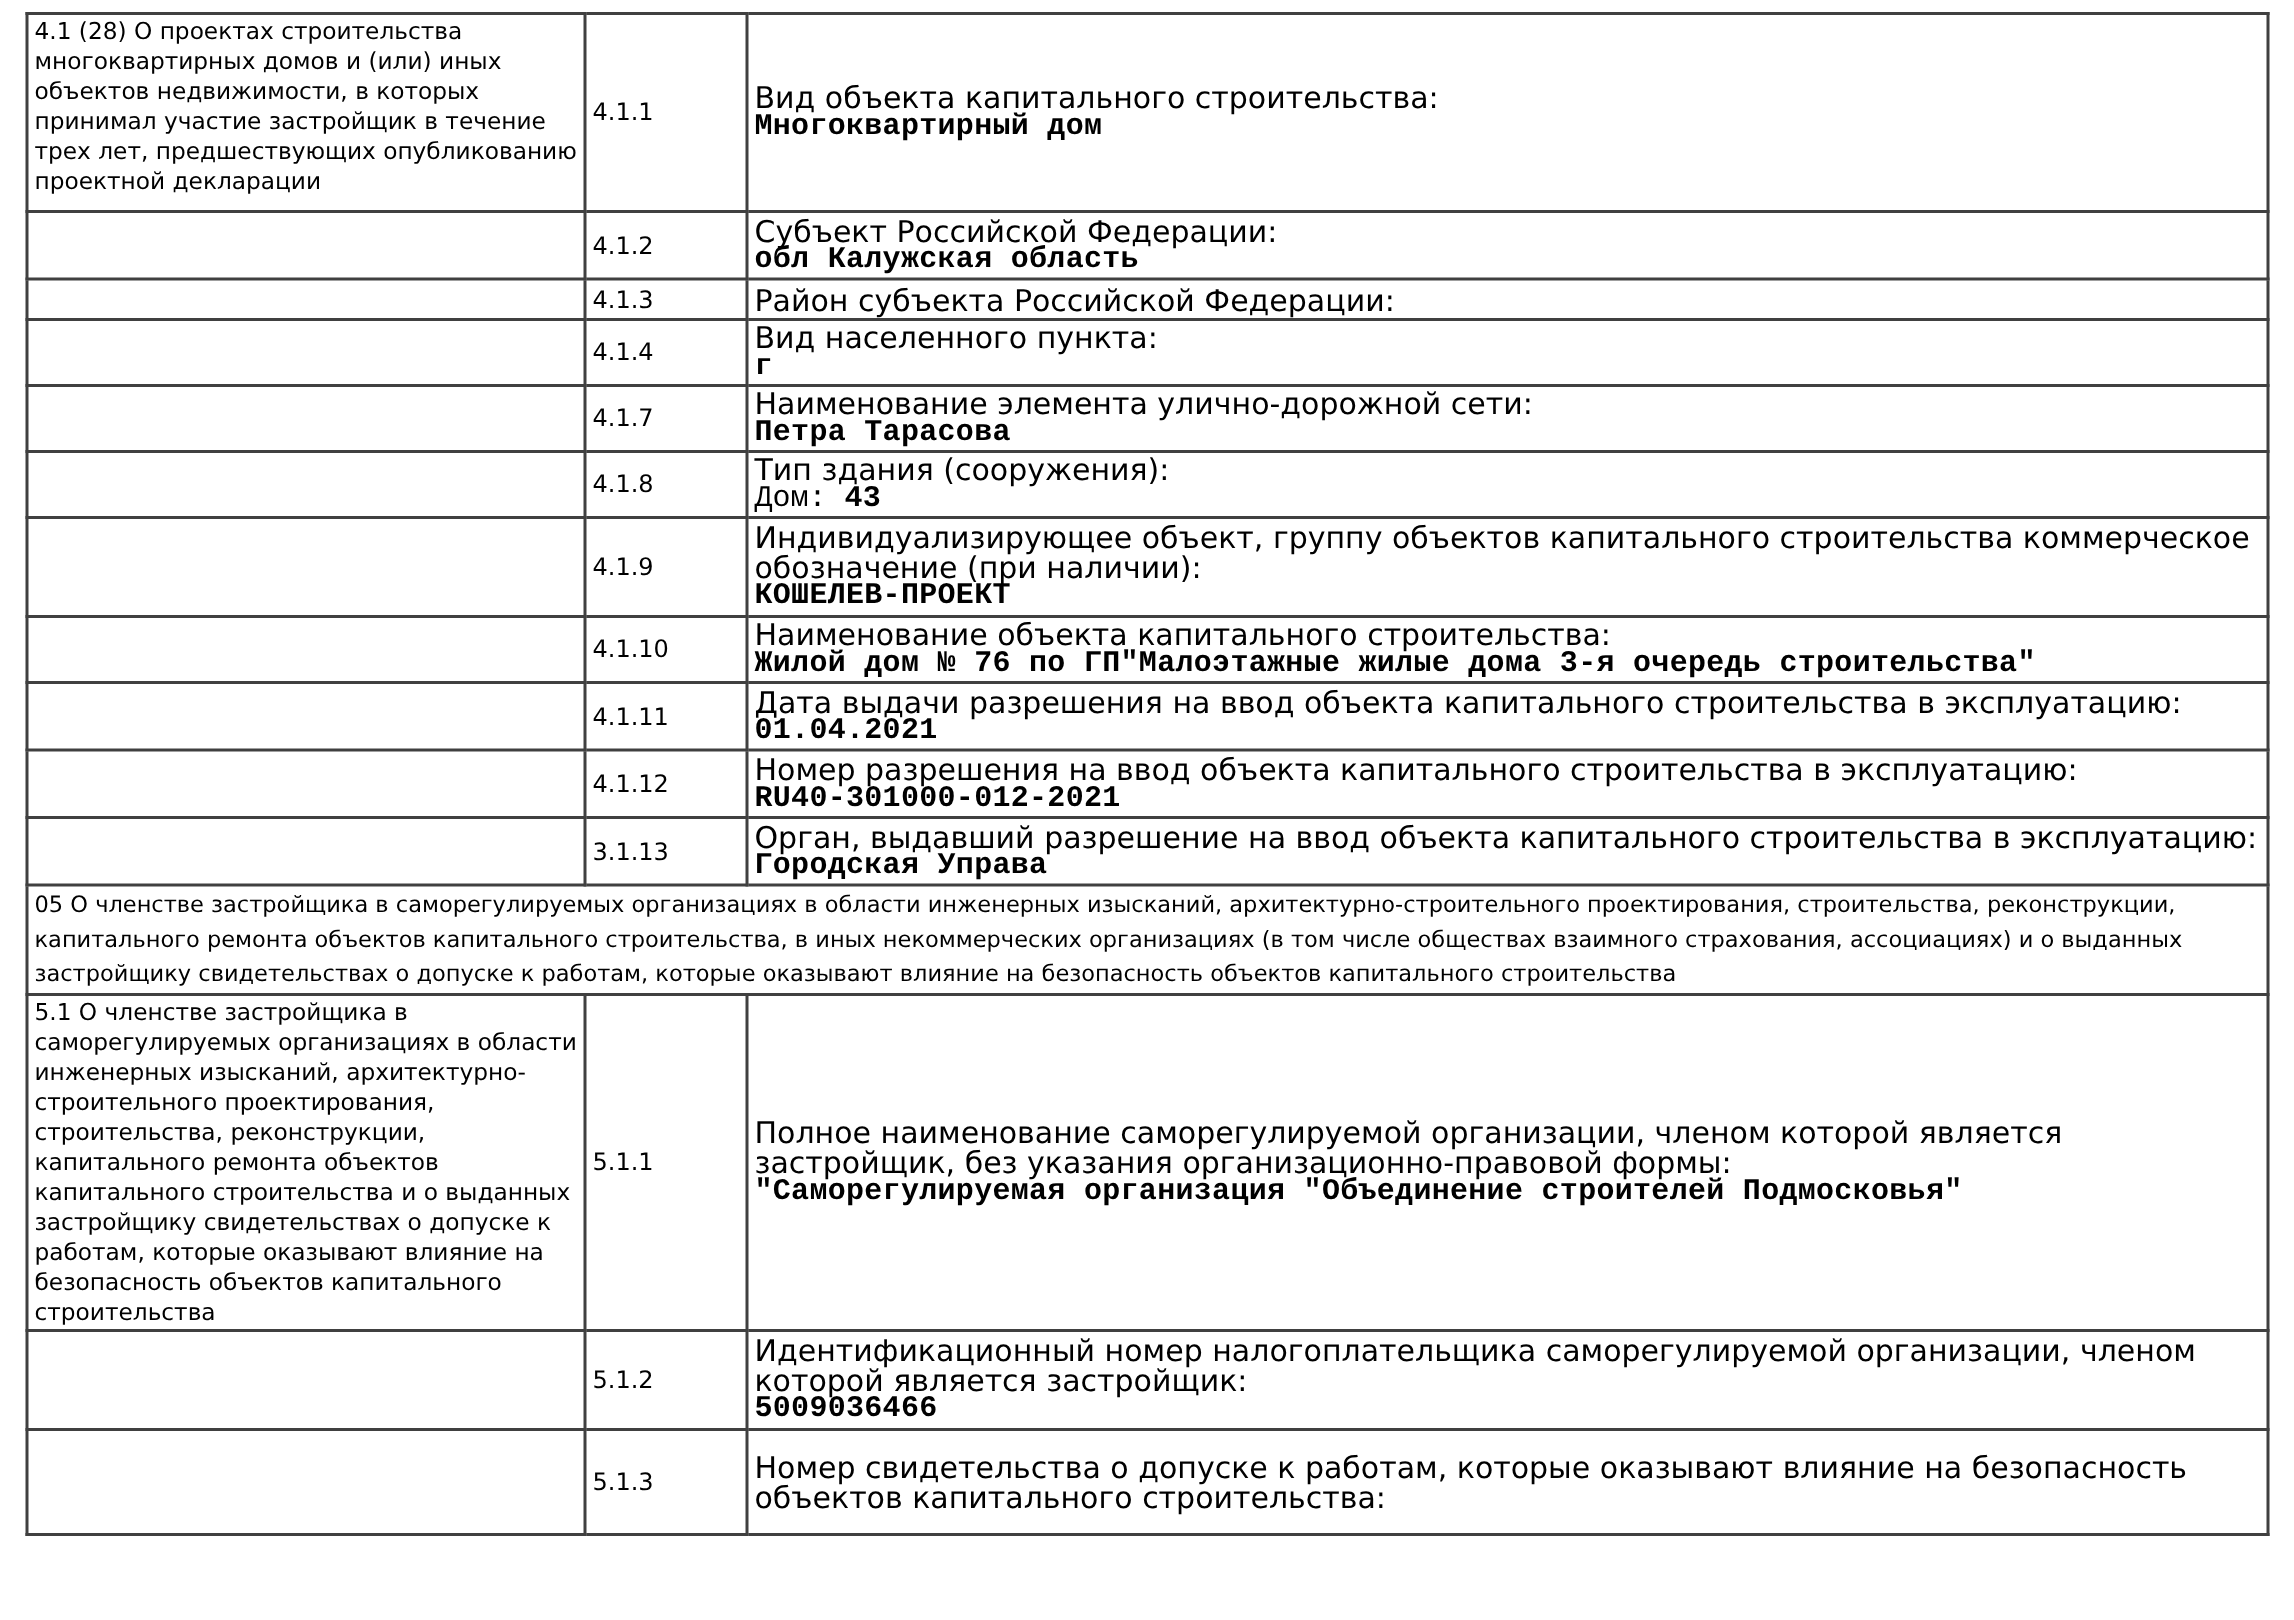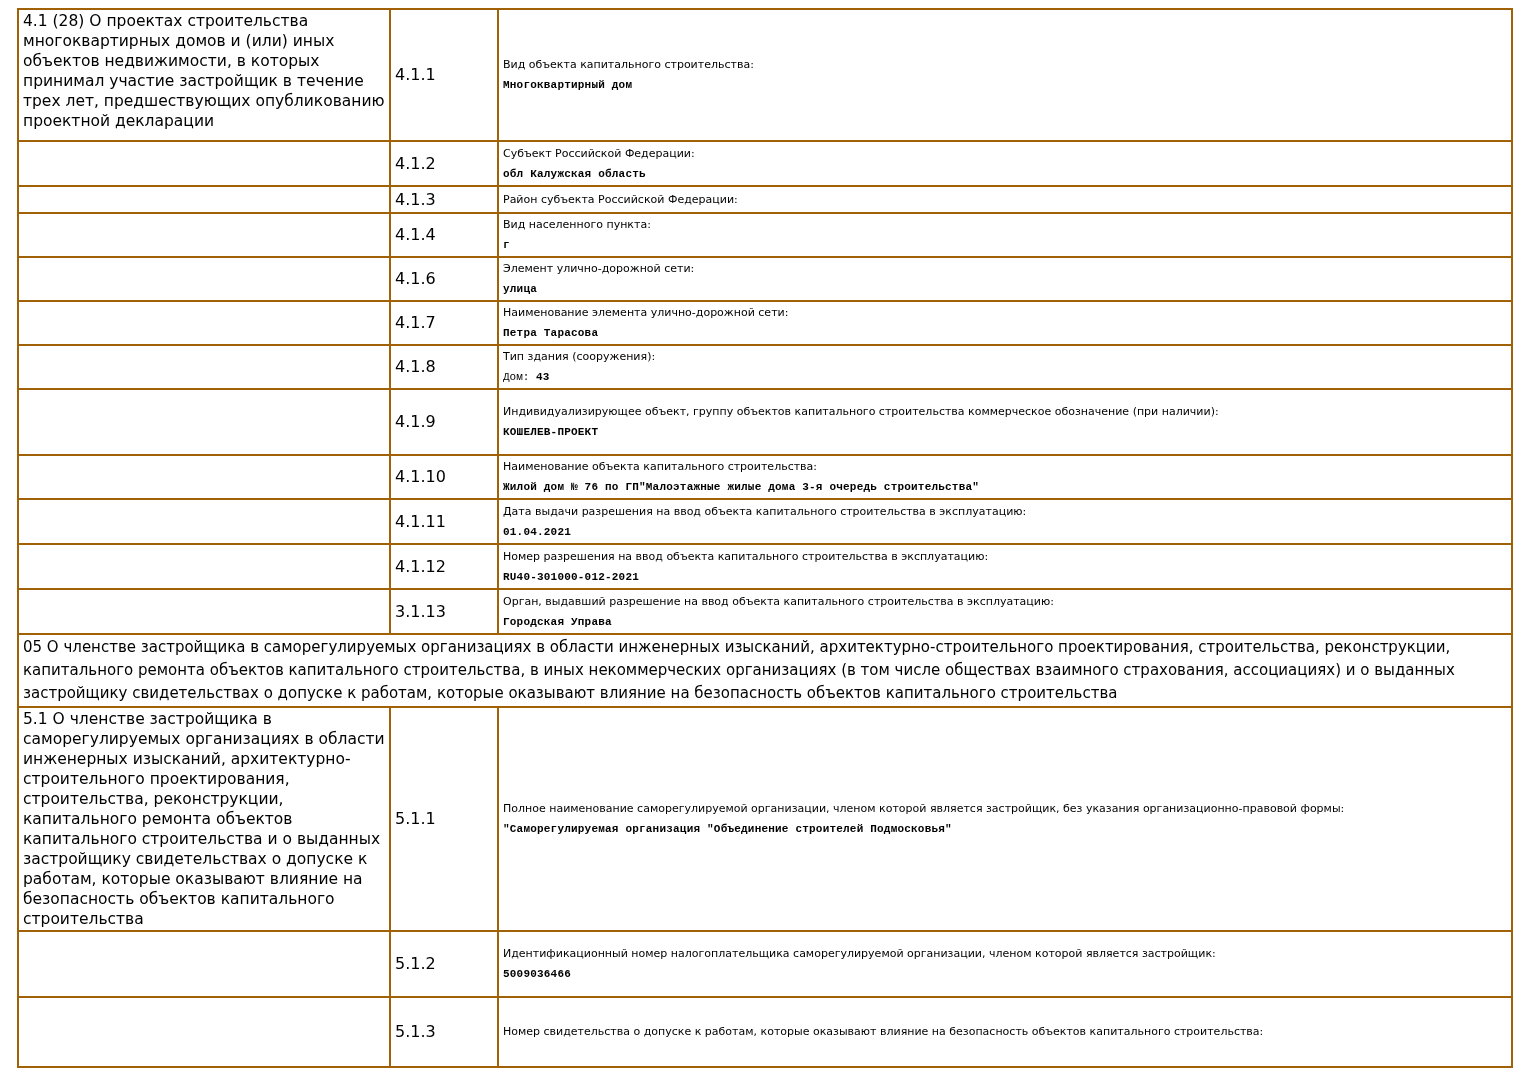--- a/index.html
+++ b/index.html
@@ -17,38 +17,38 @@
     font-family: "DejaVu Sans", sans-serif;
     color: #000000;
   }
   table.decl {
     border-collapse: collapse;
     table-layout: fixed;
     width: 1494px;
     margin: 8px 0 0 17px;
   }
   table.decl td {
-    border: 2px solid #a16207;
+    border: 2px solid #404040;
     padding: 1px 4px;
     overflow: hidden;
   }
   td.desc {
     vertical-align: top;
     font-size: 15.5px;
     line-height: 20px;
   }
   td.num {
     vertical-align: middle;
     font-size: 16px;
     line-height: 20px;
     margin-top: 43px;
   }
   td.val {
     vertical-align: middle;
-    font-size: 11px;
+    font-size: 20px;
     line-height: 20px;
   }
   .label { font-weight: normal; }
   .value { font-weight: bold; letter-spacing: 0.2px; font-family: Liberation Mono, monospace; }
   .value .prefix { font-weight: normal; letter-spacing: 0; }
   td.secheader {
     vertical-align: middle;
     font-size: 15px;
     line-height: 23px;
     padding: 1px 4px;
@@ -95,28 +95,20 @@
       <tr style="height:43px">
         <td class="desc"></td>
         <td class="num">4.1.4</td>
         <td class="val">
           <div class="label">Вид населенного пункта:</div>
           <div class="value">г</div>
         </td>
       </tr>
 
 
-      <tr style="height:44px">
-        <td class="desc"></td>
-        <td class="num">4.1.6</td>
-        <td class="val">
-          <div class="label">Элемент улично-дорожной сети:</div>
-          <div class="value">улица</div>
-        </td>
-      </tr>
 
       <tr style="height:32px">
         <td class="desc"></td>
         <td class="num">4.1.7</td>
         <td class="val">
           <div class="label">Наименование элемента улично-дорожной сети:</div>
           <div class="value">Петра Тарасова</div>
         </td>
       </tr>
 

